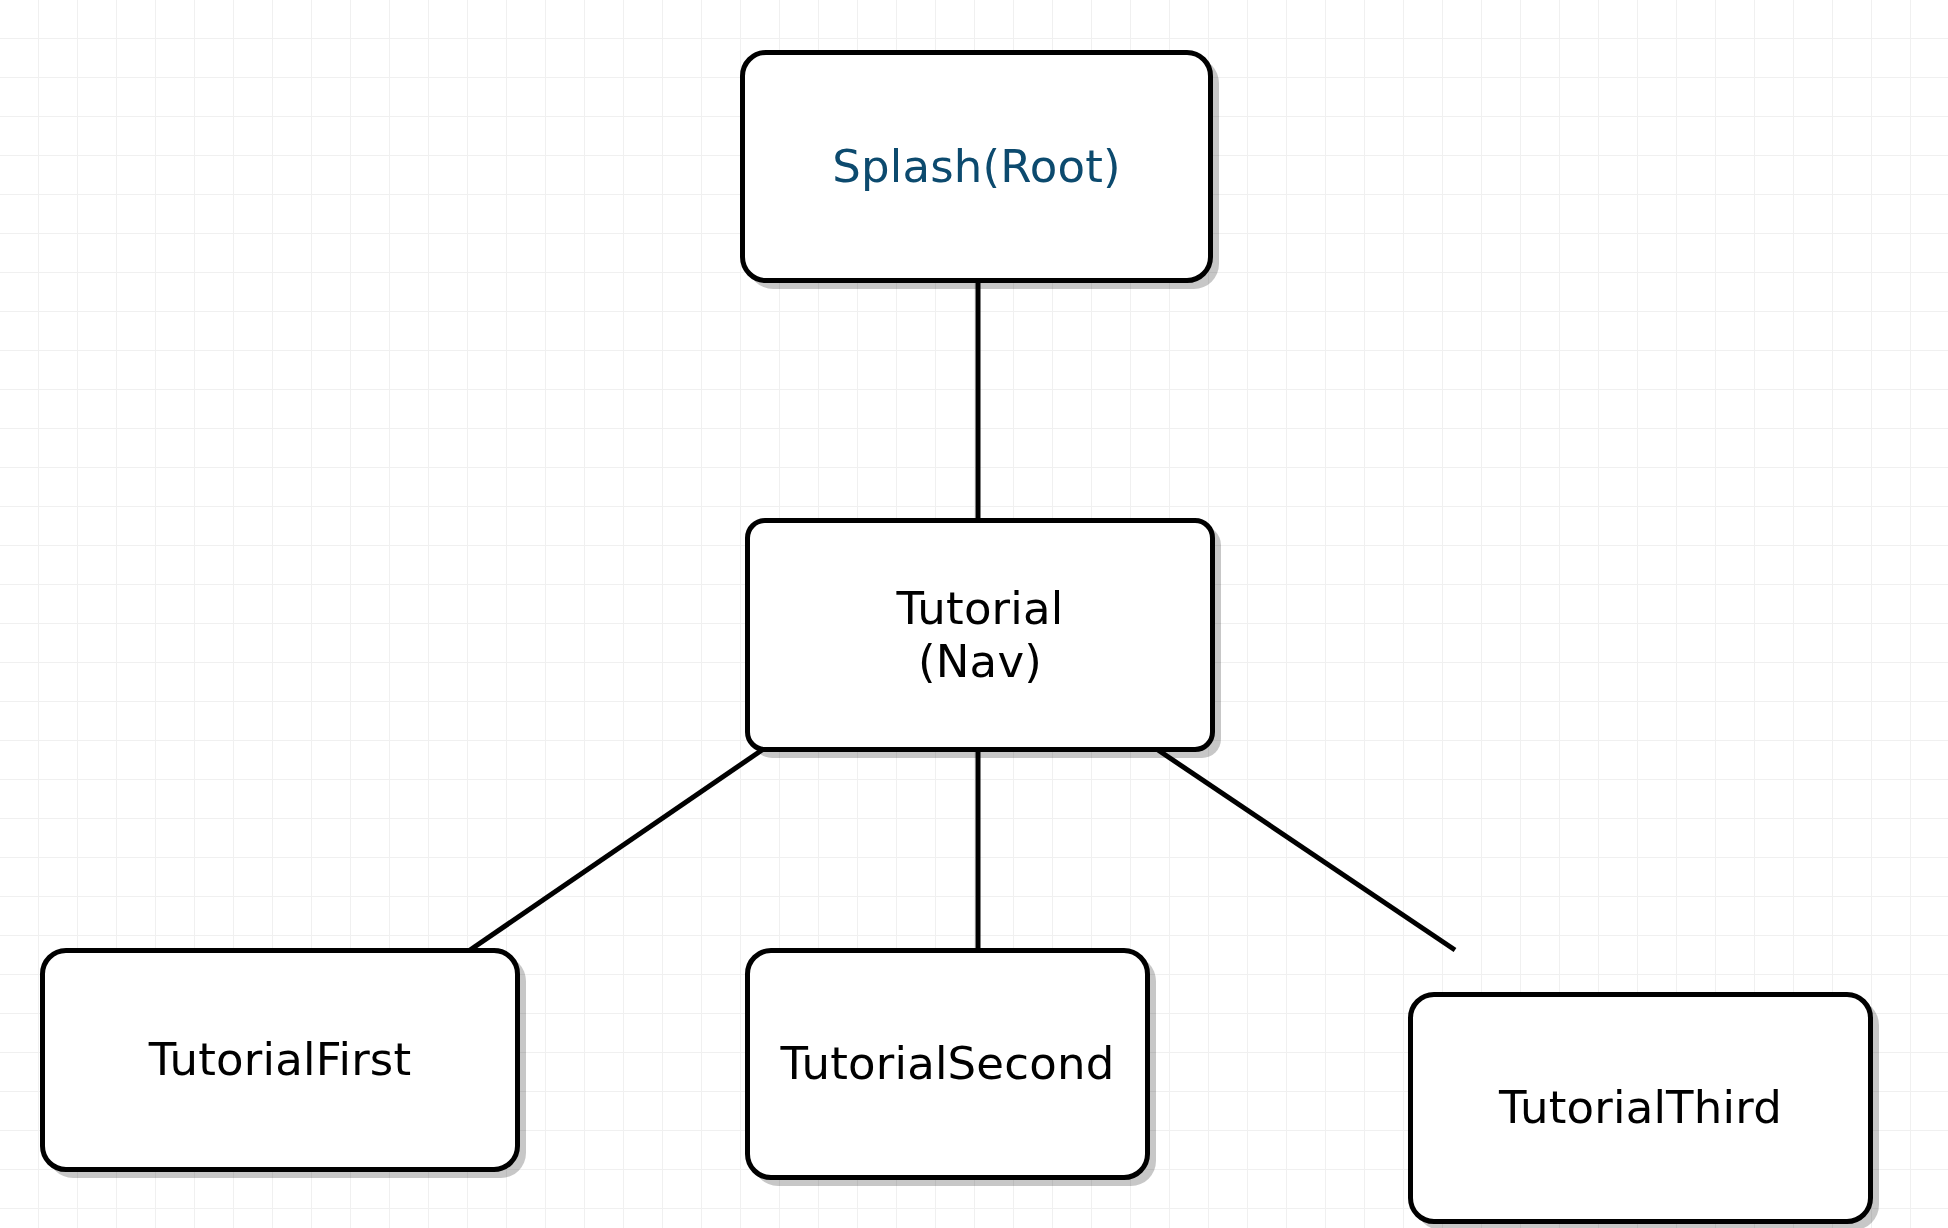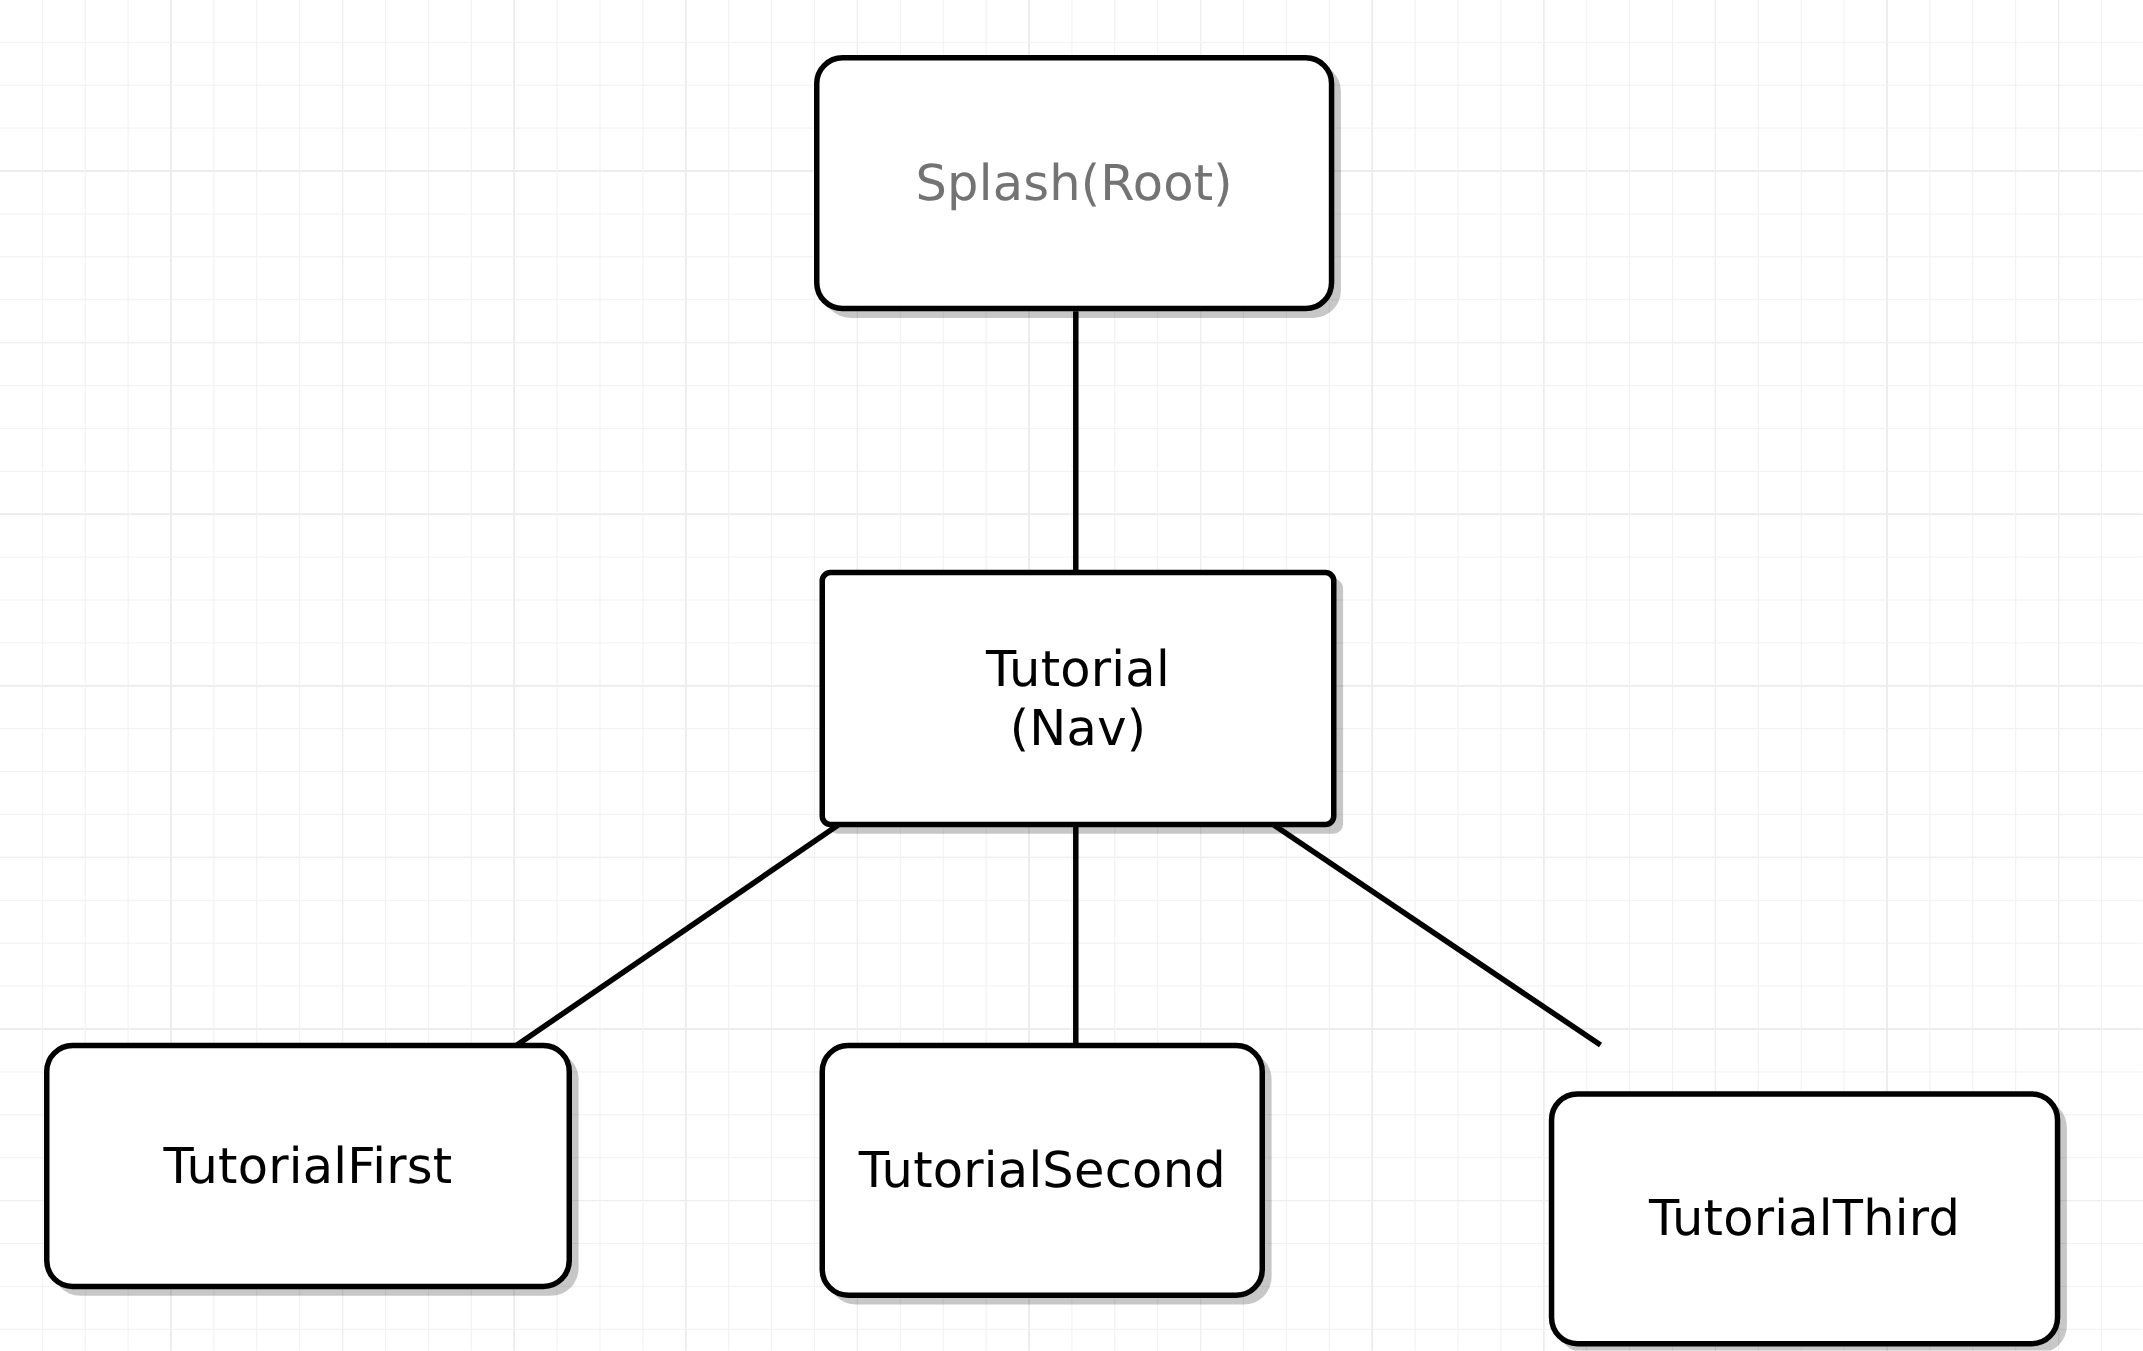--- a/index.html
+++ b/index.html
@@ -66,25 +66,25 @@
 
 <div id="canvas">
 
   <svg id="edge-layer" viewBox="0 0 1948 1228" width="1948" height="1228" xmlns="http://www.w3.org/2000/svg">
     <line x1="978" y1="283" x2="978" y2="522" stroke="#000000" stroke-width="5" stroke-linecap="butt"></line>
     <line x1="762" y1="750" x2="470" y2="950" stroke="#000000" stroke-width="5" stroke-linecap="butt"></line>
     <line x1="978" y1="750" x2="978" y2="950" stroke="#000000" stroke-width="5" stroke-linecap="butt"></line>
     <line x1="1158" y1="750" x2="1455" y2="950" stroke="#000000" stroke-width="5" stroke-linecap="butt"></line>
   </svg>
 
-  <div class="node" id="node-splash" style="left: 740px; top: 50px; width: 473px; height: 233px; background: rgb(255, 255, 255); border-color: rgb(0, 0, 0); border-width: 5px; border-radius: 26px; color: #737373;">
+  <div class="node" id="node-splash" style="left: 740px; top: 50px; width: 473px; height: 233px; background: rgb(255, 255, 255); border-color: rgb(0, 0, 0); border-width: 5px; border-radius: 26px; color: #0c4a6e;">
     <span class="node-label">Splash(Root)</span>
   </div>
 
-  <div class="node" id="node-tutorial" style="left: 745px; top: 518px; width: 470px; height: 234px; background: rgb(255, 255, 255); border-color: rgb(0, 0, 0); border-width: 5px; border-radius: 10px; color: rgb(0, 0, 0);">
+  <div class="node" id="node-tutorial" style="left: 745px; top: 518px; width: 470px; height: 234px; background: rgb(255, 255, 255); border-color: rgb(0, 0, 0); border-width: 5px; border-radius: 20px; color: rgb(0, 0, 0);">
     <span class="node-label">Tutorial
 (Nav)</span>
   </div>
 
   <div class="node" id="node-tutorial-first" style="left: 40px; top: 948px; width: 480px; height: 224px; background: rgb(255, 255, 255); border-color: rgb(0, 0, 0); border-width: 5px; border-radius: 26px; color: rgb(0, 0, 0);">
     <span class="node-label">TutorialFirst</span>
   </div>
 
   <div class="node" id="node-tutorial-second" style="left: 745px; top: 948px; width: 405px; height: 232px; background: rgb(255, 255, 255); border-color: rgb(0, 0, 0); border-width: 5px; border-radius: 26px; color: rgb(0, 0, 0);">
     <span class="node-label">TutorialSecond</span>

